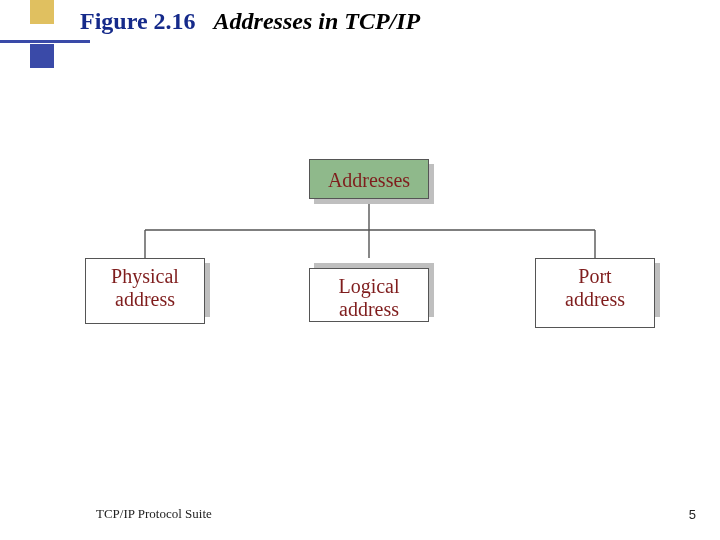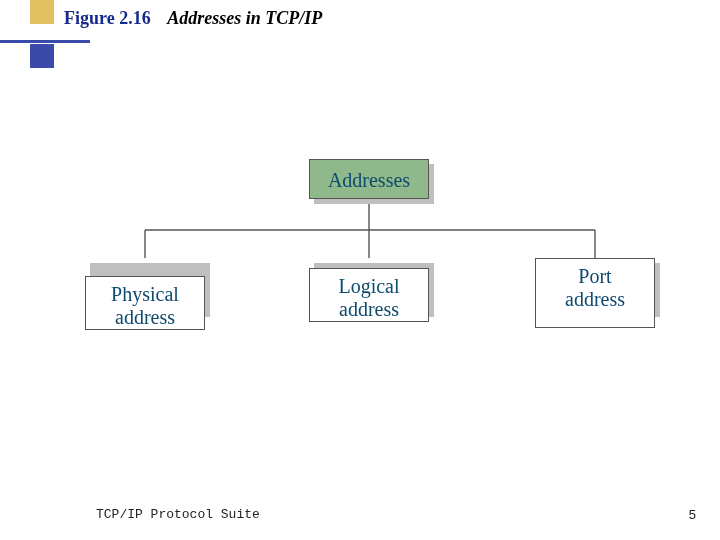--- a/index.html
+++ b/index.html
@@ -35,23 +35,23 @@
     left: 0;
     top: 40px;
     width: 90px;
     height: 3px;
     background: #3a4aa8;
   }
 
   
   .heading {
     position: absolute;
-    left: 64px;
+    left: 80px;
     top: 8px;
-    font-size: 18px;
+    font-size: 24px;
     font-weight: bold;
   }
   .fig-num {
     color: #152a8a;
     font-style: normal;
     font-weight: bold;
     margin-right: 12px;
   }
   .fig-title {
     font-style: italic;
@@ -70,35 +70,35 @@
 
   .node {
     position: absolute;
     box-sizing: border-box;
     text-align: center;
     font-size: 20px;
     line-height: 1.15;
     padding: 6px 4px;
     background: #fff;
     border: 1px solid #555;
-    color: #0c4a6e;
+    color: #7f1d1d;
   }
   .shadow {
     position: absolute;
     background: #bfbfbf;
   }
 
   
   .root-shadow { left: 259px; top: 24px;  width: 120px; height: 40px; }
   .root        { left: 254px; top: 19px;  width: 120px; height: 40px;
                  background: #8fb98b; padding-top: 9px; }
 
   
   .leaf-shadow-1 { left: 35px;  top: 123px; width: 120px; height: 54px; }
-  .leaf-1        { left: 30px;  top: 136px; width: 120px; height: 54px; }
+  .leaf-1        { left: 30px;  top: 118px; width: 120px; height: 66px; }
 
   .leaf-shadow-2 { left: 259px; top: 123px; width: 120px; height: 54px; }
   .leaf-2        { left: 254px; top: 128px; width: 120px; height: 54px; }
 
   .leaf-shadow-3 { left: 485px; top: 123px; width: 120px; height: 54px; }
   .leaf-3        { left: 480px; top: 118px; width: 120px; height: 70px; }
 
   
   .connectors {
     position: absolute;
@@ -110,21 +110,21 @@
   .connectors line {
     stroke: #555;
     stroke-width: 1.4;
   }
 
   
   .footer-left {
     position: absolute;
     left: 96px;
     bottom: 18px;
-    font-family: Liberation Mono, monospace;
+    font-family: Liberation Serif, serif;
     font-size: 13px;
     color: #222;
   }
   .footer-right {
     position: absolute;
     right: 24px;
     bottom: 18px;
     font-family: Arial, Helvetica, sans-serif;
     font-size: 13px;
     color: #222;

